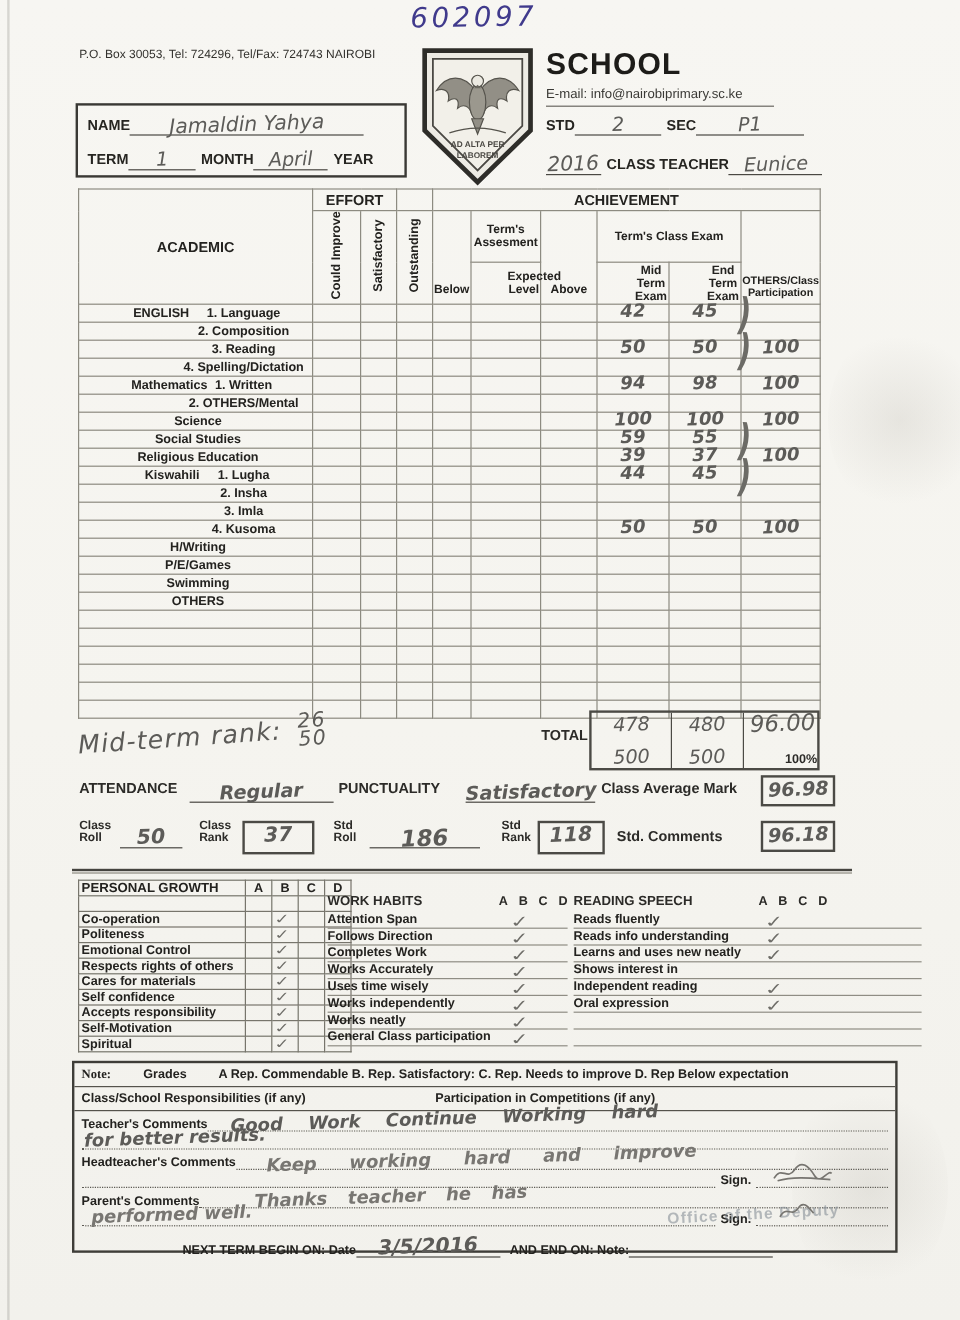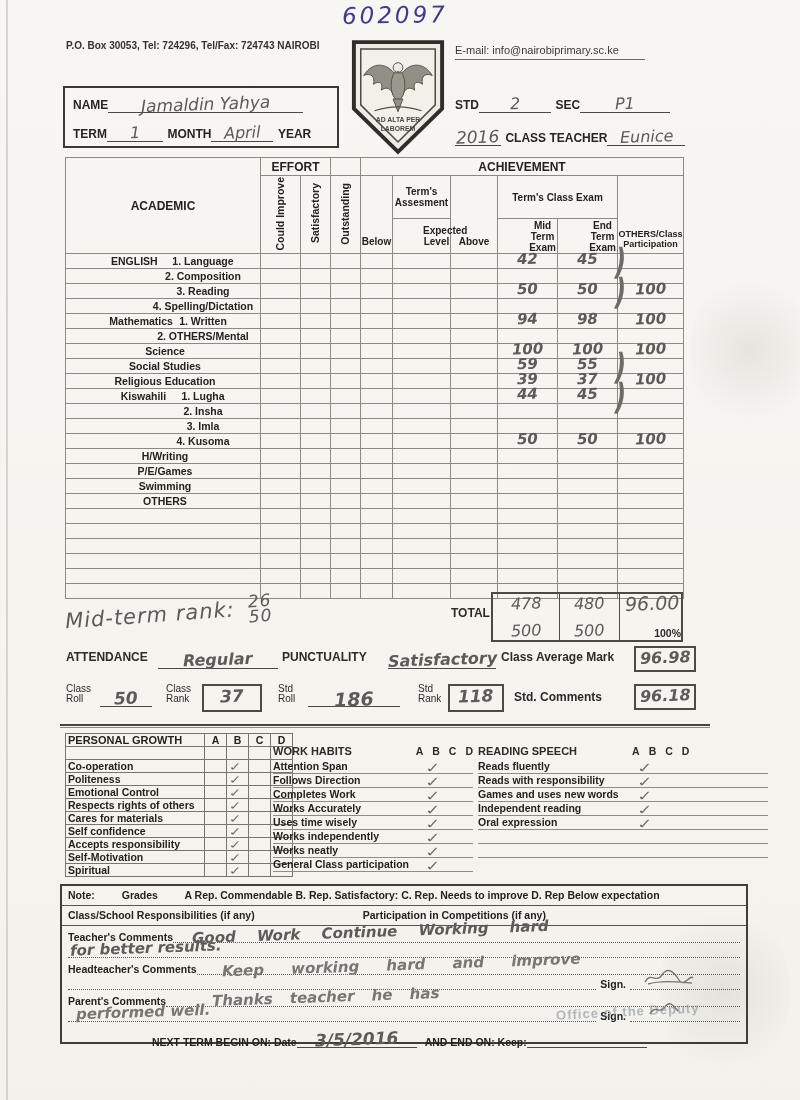--- a/index.html
+++ b/index.html
@@ -12,21 +12,21 @@
   .smudge{position:absolute;border-radius:50%;background:radial-gradient(circle,rgba(160,155,145,.18),rgba(160,155,145,0) 70%);}
   
   .hw{font-family:"DejaVu Sans", sans-serif;font-style:italic;color:#5c5b58;display:inline-block;transform:rotate(-2deg);}
   .hw.light{color:#787672;}
   .pen{color:#403a8c;}
   
   .doc-number{position:absolute;left:342px;top:2px;font-size:23px;letter-spacing:3px;transform:rotate(-1deg);}
   .school-left{position:absolute;left:66px;top:38px;width:290px;}
   .school-title{font-size:25px;font-weight:bold;letter-spacing:1px;color:#1d1c19;}
   .school-title .gap{margin-left:26px;}
-  .address{font-size:10px;font-weight:bold;margin-top:2px;color:#33322e;}
+  .address{font-size:10px;font-weight:normal;margin-top:2px;color:#33322e;}
   .school-right{position:absolute;left:455px;top:40px;width:280px;}
   .email{font-size:11px;margin-top:3px;color:#3a3935;border-bottom:1px solid #6a6862;display:inline-block;padding-bottom:3px;min-width:190px;}
   .crest{position:absolute;left:349px;top:38px;}
   
   .name-box{position:absolute;left:63px;top:86px;width:276px;height:62px;border:2px solid #3a3935;padding:6px 8px;box-sizing:border-box;}
   .lab{font-size:12px;font-weight:bold;color:#262521;}
   .fld{display:inline-block;border-bottom:1.5px solid #4a4843;text-align:center;vertical-align:bottom;height:18px;}
   .info-line{margin-bottom:10px;white-space:nowrap;}
   .student-right{position:absolute;left:455px;top:94px;width:280px;}
   .student-right .info-line{margin-bottom:14px;}
@@ -55,21 +55,21 @@
   .totals-box{position:absolute;left:426px;top:0;width:192px;height:50px;border:2px solid #4b4a45;display:grid;grid-template-columns:66px 60px 66px;box-sizing:border-box;}
   .totals-box .cell{border-left:1px solid #4b4a45;display:flex;flex-direction:column;justify-content:space-between;align-items:center;padding:1px 0;}
   .totals-box .cell:first-child{border-left:none;}
   .totals-box .num2{font-size:16px;line-height:17px;}
   .pct{font-size:10.5px;font-weight:bold;align-self:flex-end;padding-right:4px;}
   .avg-cell .num2{font-size:19px;}
   
   .attendance{position:absolute;left:66px;top:650px;width:660px;height:70px;font-size:12px;font-weight:bold;}
   .att-row1 > *{position:absolute;top:0;}
   .att-row2 > *{position:absolute;top:34px;}
-  .stack{font-size:10px;line-height:10px;font-weight:normal;display:inline-block;}
+  .stack{font-size:10px;line-height:10px;font-weight:bold;display:inline-block;}
   .boxed{border:2px solid #4b4a45;display:inline-block;text-align:center;vertical-align:middle;}
   .divider{position:absolute;left:60px;top:724px;width:650px;border-top:2px solid #45443f;}
   .divider2{position:absolute;left:60px;top:727px;width:650px;border-top:1px solid #8d8b81;}
   
   .growth{position:absolute;left:65px;top:733px;width:700px;height:150px;}
   table.pg{border-collapse:collapse;table-layout:fixed;width:202px;}
   table.pg td{border:1px solid #77756c;font-size:10.5px;font-weight:bold;height:12px;padding:0 2px;color:#23221f;}
   table.pg td.pg-t{font-size:11px;}
   table.pg td.gl{text-align:center;width:17px;}
   .chk-col{text-align:center;}
@@ -119,20 +119,21 @@
       <circle cx="50" cy="30" r="5" fill="#eceae2" stroke="#55534c" stroke-width="1"></circle>
       <path d="M50,33 L47,36 L53,36 Z" fill="#6a6860"></path>
       <path d="M45,62 L50,75 L55,62 Z" fill="#928f86" stroke="#55534c" stroke-width="1"></path>
       <path d="M26,74 Q50,66 74,74" stroke="#55534c" stroke-width="1.2" fill="none"></path>
     </g>
     <text x="50" y="86" text-anchor="middle" font-size="7" font-weight="bold" fill="#4a4843">AD ALTA PER</text>
     <text x="50" y="95" text-anchor="middle" font-size="7" font-weight="bold" fill="#4a4843">LABOREM</text>
   </svg>
 
   <div class="school-right">
+    <div class="school-title">SCHOOL</div>
     <div class="email">E-mail: info@nairobiprimary.sc.ke</div>
   </div>
 
   <div class="name-box">
     <div class="info-line"><span class="lab">NAME</span><span class="fld" style="width:195px;"><span class="hw" style="font-size:17px;">Jamaldin Yahya</span></span></div>
     <div class="info-line">
       <span class="lab">TERM</span><span class="fld" style="width:56px;"><span class="hw hw-val">1</span></span>
       <span class="lab">MONTH</span><span class="fld" style="width:62px;"><span class="hw hw-val">April</span></span>
       <span class="lab">YEAR</span>
     </div>
@@ -633,33 +634,34 @@
         </div>
     </div>
 
     <div class="sec rs">
       <div class="sec-head" style="justify-content:flex-start;">
         <span>READING SPEECH</span>
         <span class="letters" style="margin-left:46px;"><span>A</span><span>B</span><span>C</span><span>D</span></span>
       </div>
       <div>
           <div class="chk-row"><span>Reads fluently</span><span class="tick" style="left:162px;font-size:12px;">✓</span></div>
-          <div class="chk-row"><span>Reads with responsibility</span><span class="tick" style="left:162px;font-size:12px;">✓</span></div>
-          <div class="chk-row"><span>Games and uses new words</span><span class="tick" style="left:162px;font-size:12px;">✓</span></div>
+          <div class="chk-row"><span>Reads info understanding</span><span class="tick" style="left:162px;font-size:12px;">✓</span></div>
+          <div class="chk-row"><span>Learns and uses new neatly</span><span class="tick" style="left:162px;font-size:12px;">✓</span></div>
+          <div class="chk-row"><span>Shows interest in</span></div>
           <div class="chk-row"><span>Independent reading</span><span class="tick" style="left:162px;font-size:12px;">✓</span></div>
           <div class="chk-row"><span>Oral expression</span><span class="tick" style="left:162px;font-size:12px;">✓</span></div>
           <div class="chk-row"><span></span></div>
           <div class="chk-row"><span></span></div>
         </div>
     </div>
   </div>
 
   <div class="notebox">
     <div class="nrow r1">
-      <span style="margin-right:24px;">Note:</span>
+      <span style="margin-right:24px;font-family:Liberation Serif, serif;">Note:</span>
       <span style="margin-right:24px;">Grades</span>
       <span>A Rep. Commendable  B. Rep. Satisfactory:  C. Rep. Needs to improve  D. Rep Below expectation</span>
     </div>
     <div class="nrow r2">
       <span>Class/School Responsibilities (if any)</span>
       <span class="comp">Participation in Competitions  (if any)</span>
     </div>
     <div class="nrow dotrow" style="height:17px;">
       <span>Teacher's Comments</span>
         <span class="leader"></span>
@@ -692,18 +694,18 @@
         <span class="signlab">Sign.</span>
         <span class="leader short"></span>
       <span class="hwline hw light" style="left:14px;top:-4px;">performed well.</span>
       <svg class="sig" style="left:585px;top:-5px;" width="34" height="16">
           <path d="M3,12 C8,2 13,13 18,5 S28,6 31,9" stroke="#777570" fill="none" stroke-width="1.4"></path>
         </svg>
     </div>
     <div class="nrow nextterm">
       <span>NEXT TERM BEGIN ON: Date</span>
       <span class="fld" style="width:120px;"><span class="hw" style="font-size:17px;">3/5/2016</span></span>
-      <span style="margin-left:8px;">AND END ON: Keep:</span>
+      <span style="margin-left:8px;">AND END ON: Note:</span>
       <span class="fld" style="width:120px;"></span>
     </div>
     <div class="stamp">Office of the Deputy</div>
   </div>
 </div>
 
 </body></html>

